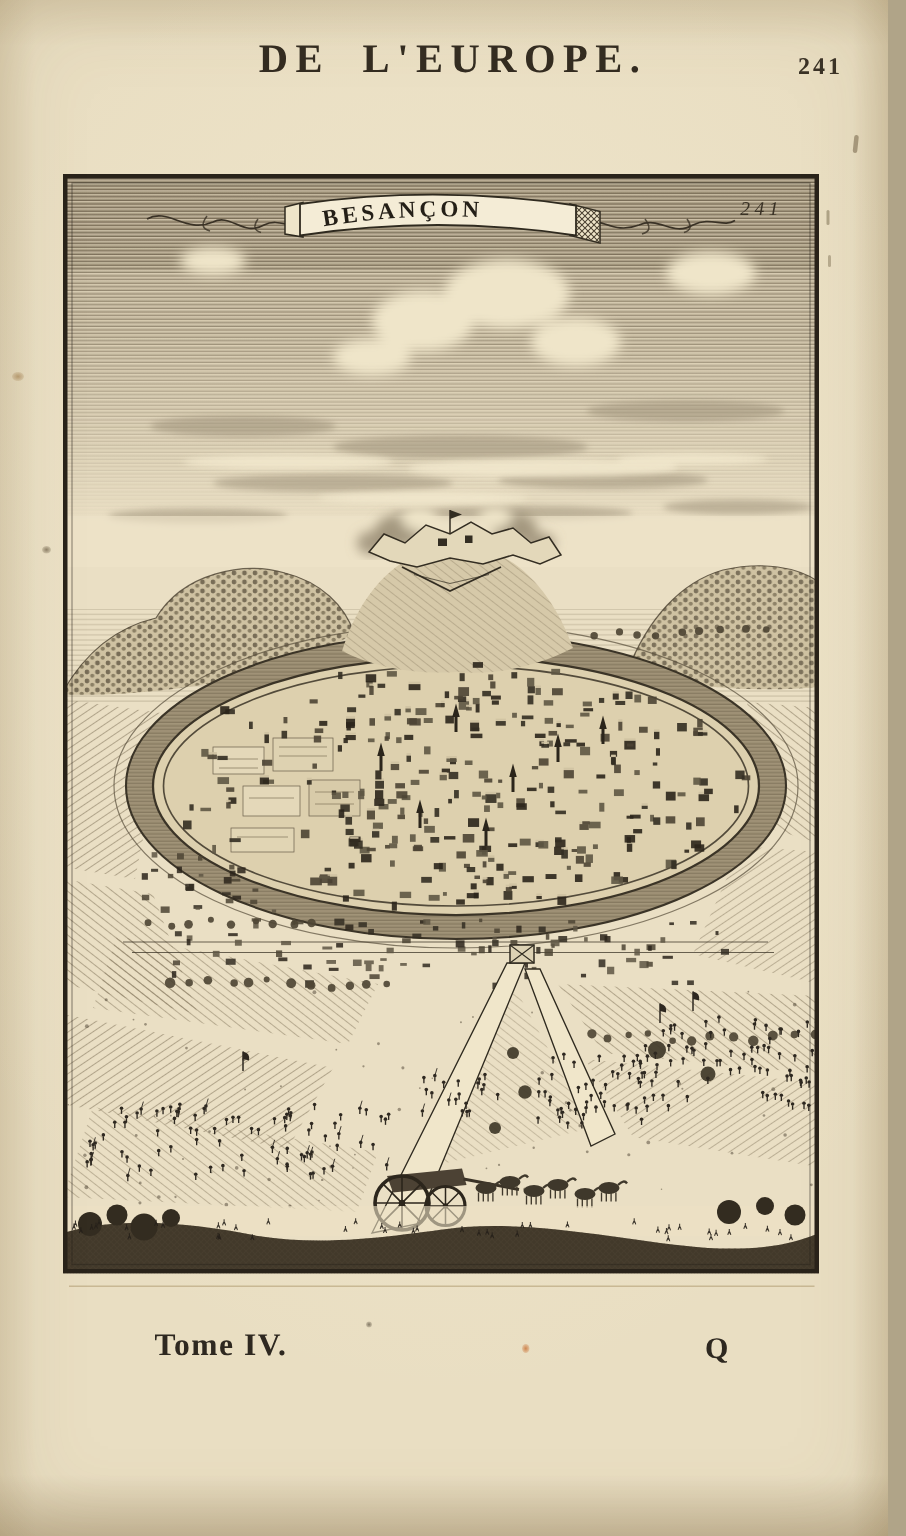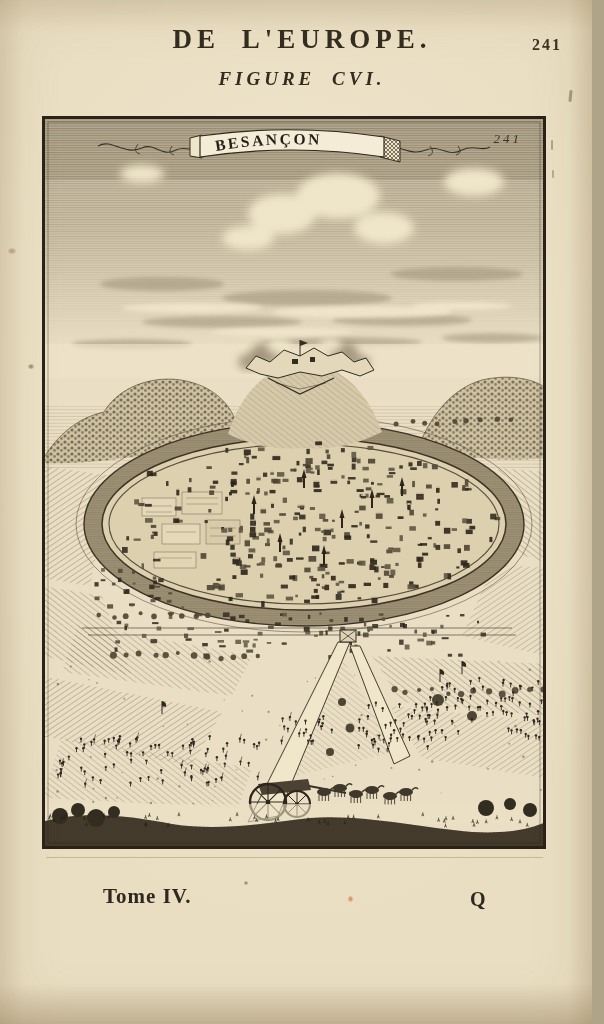--- a/index.html
+++ b/index.html
@@ -41,21 +41,20 @@
   .spot6{left:551px;top:140px;width:2px;height:10px;border-radius:1px;background:rgba(90,74,46,.4);}
   .spot7{left:552px;top:170px;width:2px;height:8px;border-radius:1px;background:rgba(90,74,46,.35);}
 </style>
 </head>
 <body>
 
 <div class="page">
 
   <h1 class="page-title">DE L'EUROPE.</h1>
   <div class="page-number">241</div>
-  <h2 class="figure-label">FIGURE CVI.</h2>
 
   <figure class="plate">
     <svg id="engraving" viewBox="0 0 504 733" xmlns="http://www.w3.org/2000/svg" xmlns:xlink="http://www.w3.org/1999/xlink">
       <defs>
         <linearGradient id="skyfade" x1="0" y1="0" x2="0" y2="1">
           <stop offset="0" stop-color="#ffffff"></stop>
           <stop offset="0.45" stop-color="#cfcfcf"></stop>
           <stop offset="0.75" stop-color="#606060"></stop>
           <stop offset="1" stop-color="#000000"></stop>
         </linearGradient>

